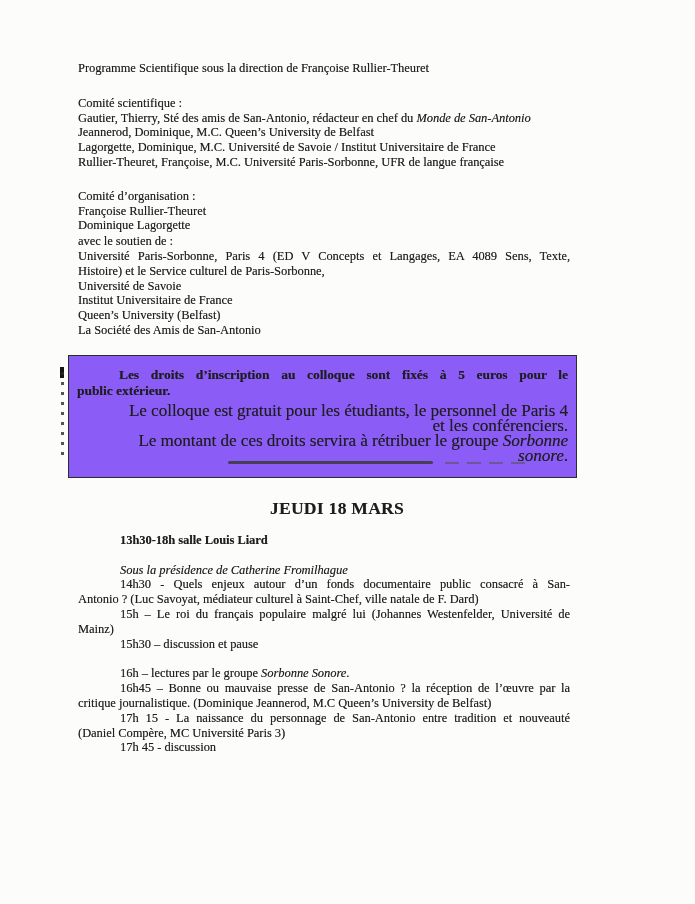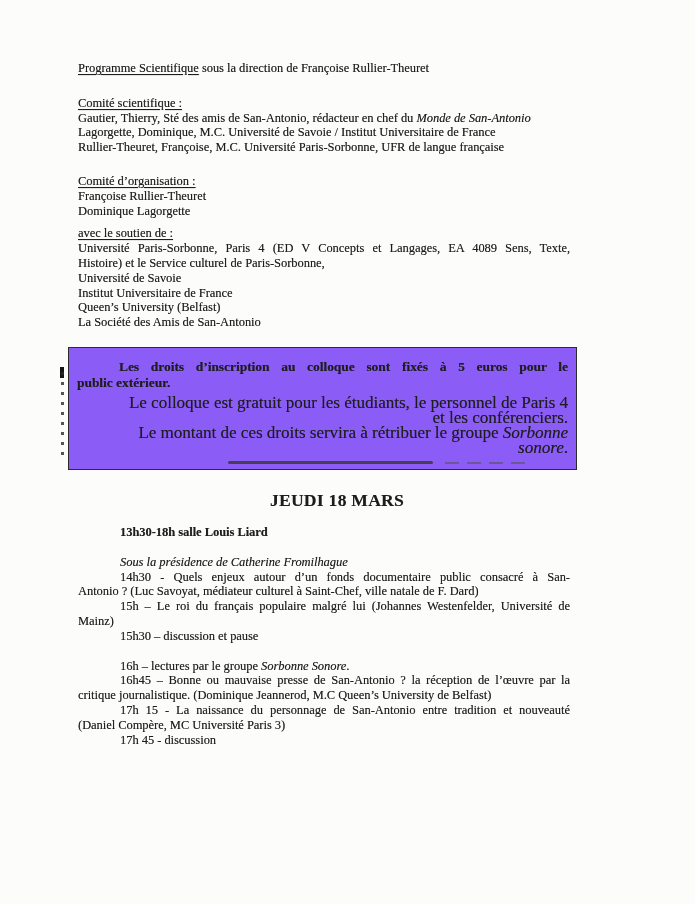--- a/index.html
+++ b/index.html
@@ -21,30 +21,30 @@
   .content {
     position: absolute;
     left: 78px;
     top: 0;
     width: 492px;
   }
   .line {
     font-size: 12.4px;
     line-height: 14.8px;
   }
-  .u { text-decoration: underline; text-underline-offset: 2px; }
+  .u { text-underline-offset: 2px; }
   .b { font-weight: bold; }
   .i { font-style: italic; }
   .indent { text-indent: 42px; }
   .just { text-align: justify; text-align-last: justify; }
   .mt-first { margin-top: 61px; }
   .mt20 { margin-top: 20px; }
   .mt19 { margin-top: 19px; }
   .mt17 { margin-top: 17px; }
-  .mt16 { margin-top: 8px; }
+  .mt16 { margin-top: 1px; }
   .mt15 { margin-top: 15px; }
   .fee-box {
     box-sizing: border-box;
     margin-left: -10px;
     width: 509px;
     border: 1.5px solid #2c2c2c;
     padding: 11px 8px 14px 8px;
     background: #8b5cf6;
   }
   .fee-bold {
@@ -98,20 +98,21 @@
 <body>
 
 <div class="page">
 
   <div class="content">
 
     <div class="line mt-first"><span class="u">Programme Scientifique</span><span> sous la direction de Françoise Rullier-Theuret</span></div>
 
     <div class="line u mt20">Comité scientifique :</div>
     <div class="line"><span>Gautier, Thierry, Sté des amis de San-Antonio, rédacteur en chef du </span><i>Monde de San-Antonio</i></div>
+    <div class="line">Jeannerod, Dominique, M.C. Queen’s University de Belfast</div>
     <div class="line">Lagorgette, Dominique, M.C. Université de Savoie / Institut Universitaire de France</div>
     <div class="line">Rullier-Theuret, Françoise, M.C. Université Paris-Sorbonne, UFR de langue française</div>
 
     <div class="line u mt19">Comité d’organisation :</div>
     <div class="line">Françoise Rullier-Theuret</div>
     <div class="line">Dominique Lagorgette</div>
 
     <div class="line u mt16">avec le soutien de :</div>
     <div class="line just">Université Paris-Sorbonne, Paris 4 (ED V Concepts et Langages, EA 4089 Sens, Texte,</div>
     <div class="line">Histoire) et le Service culturel de Paris-Sorbonne,</div>

